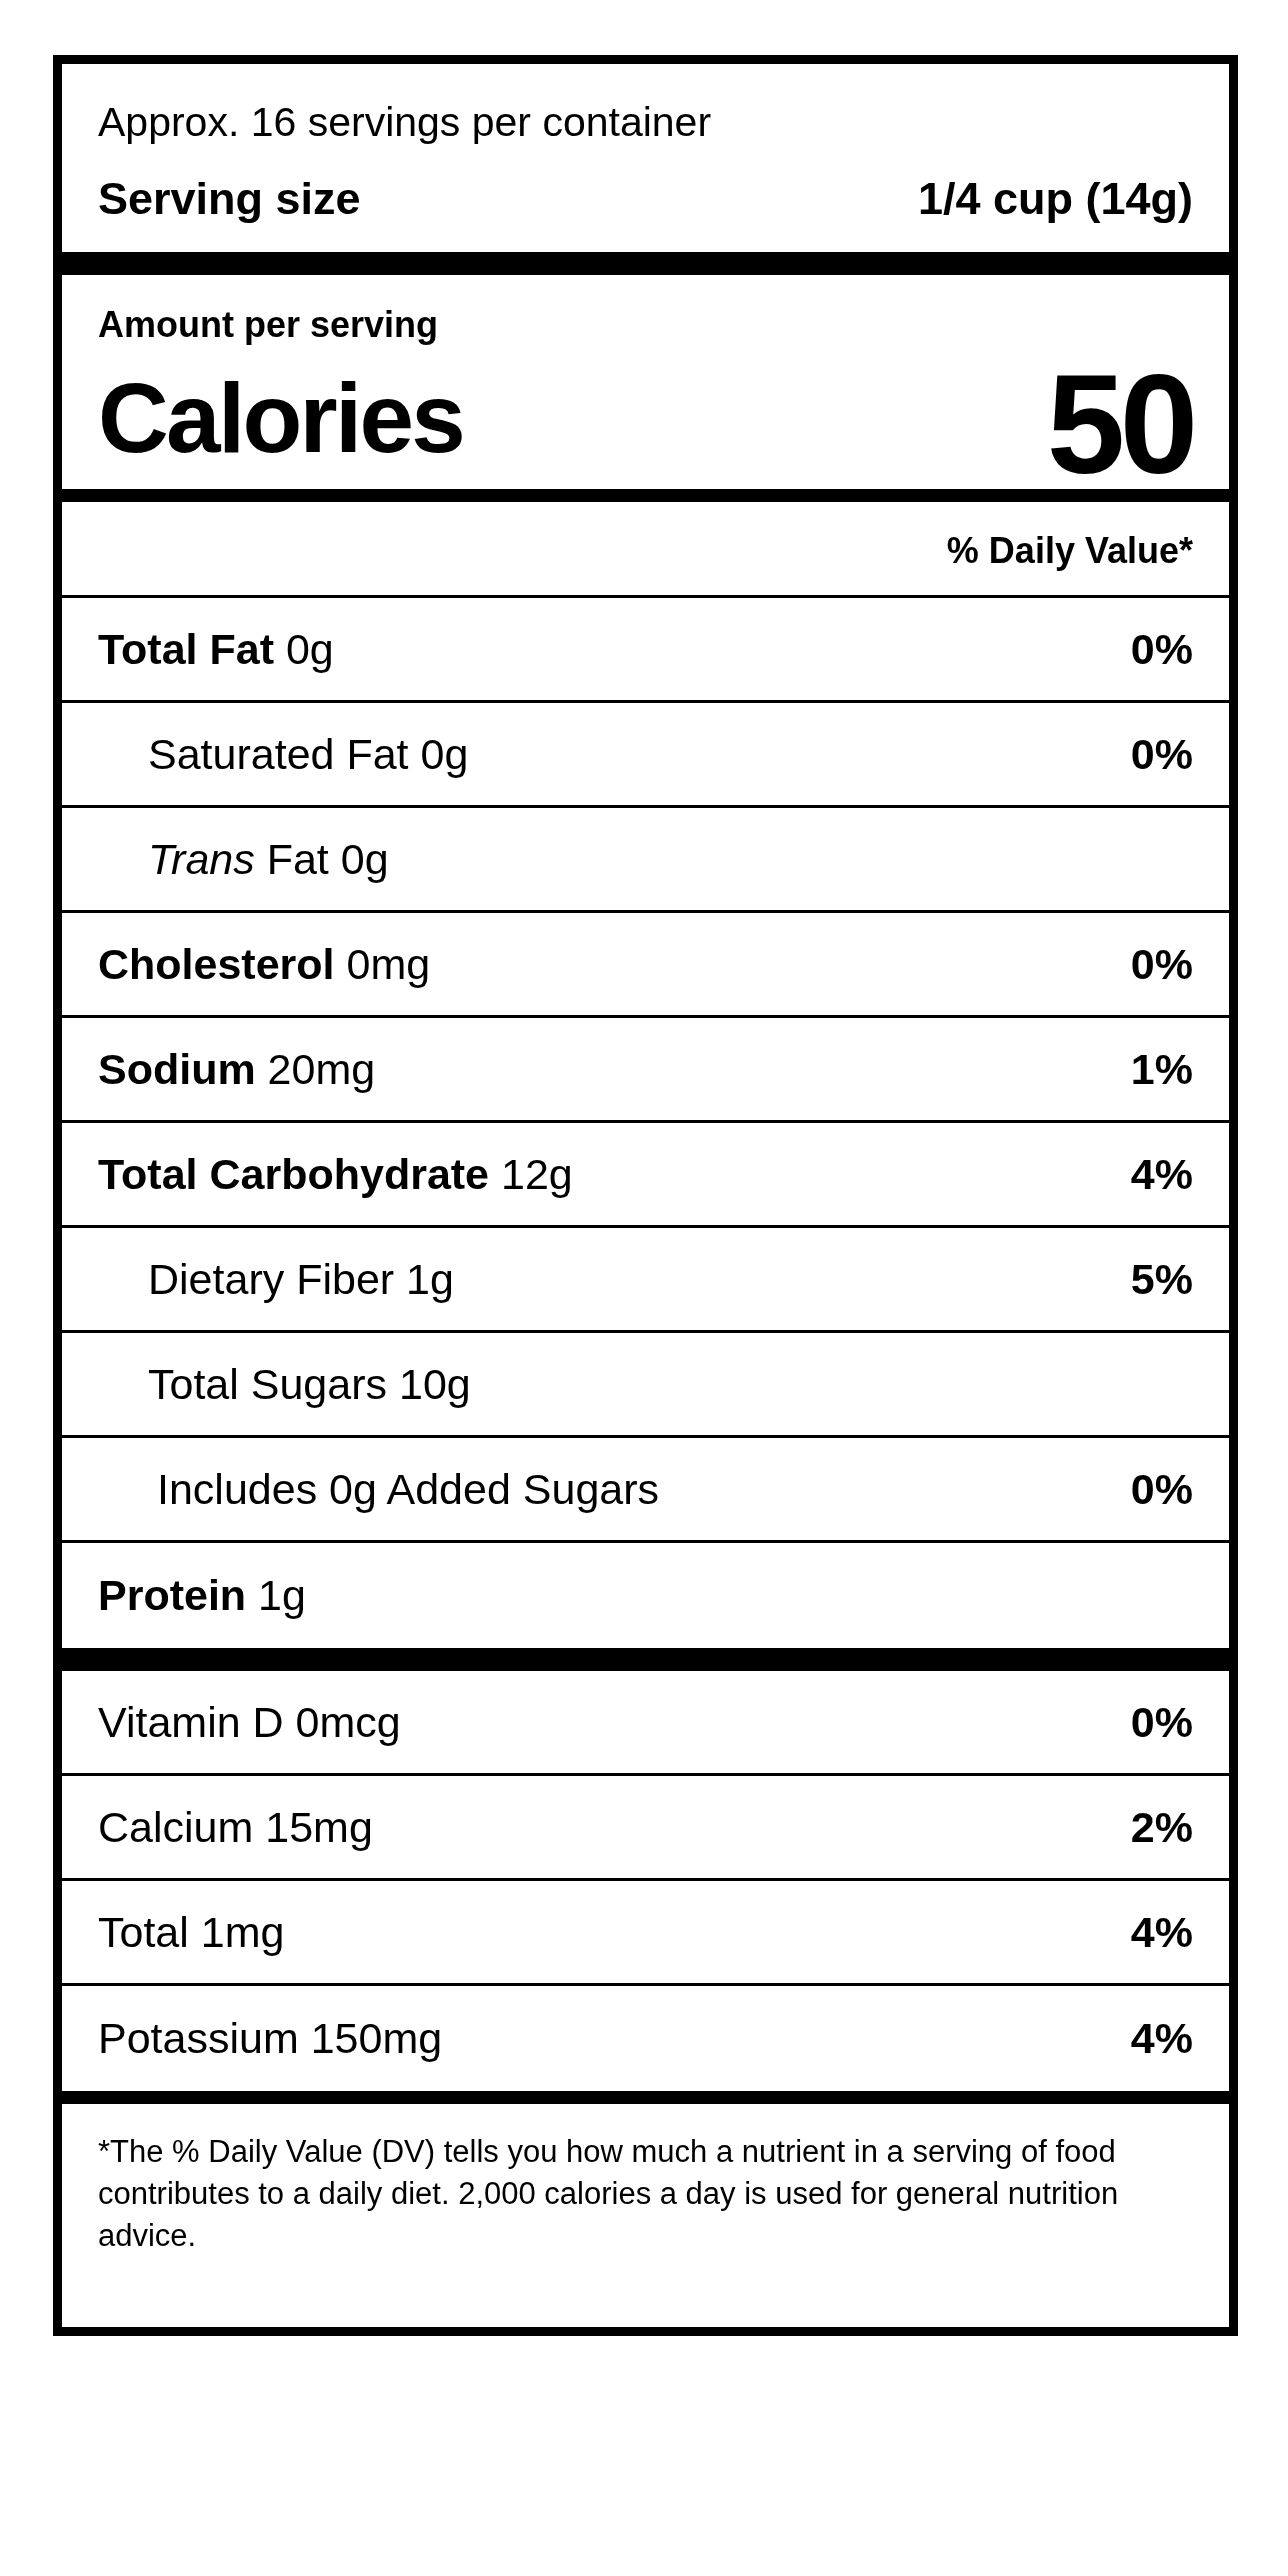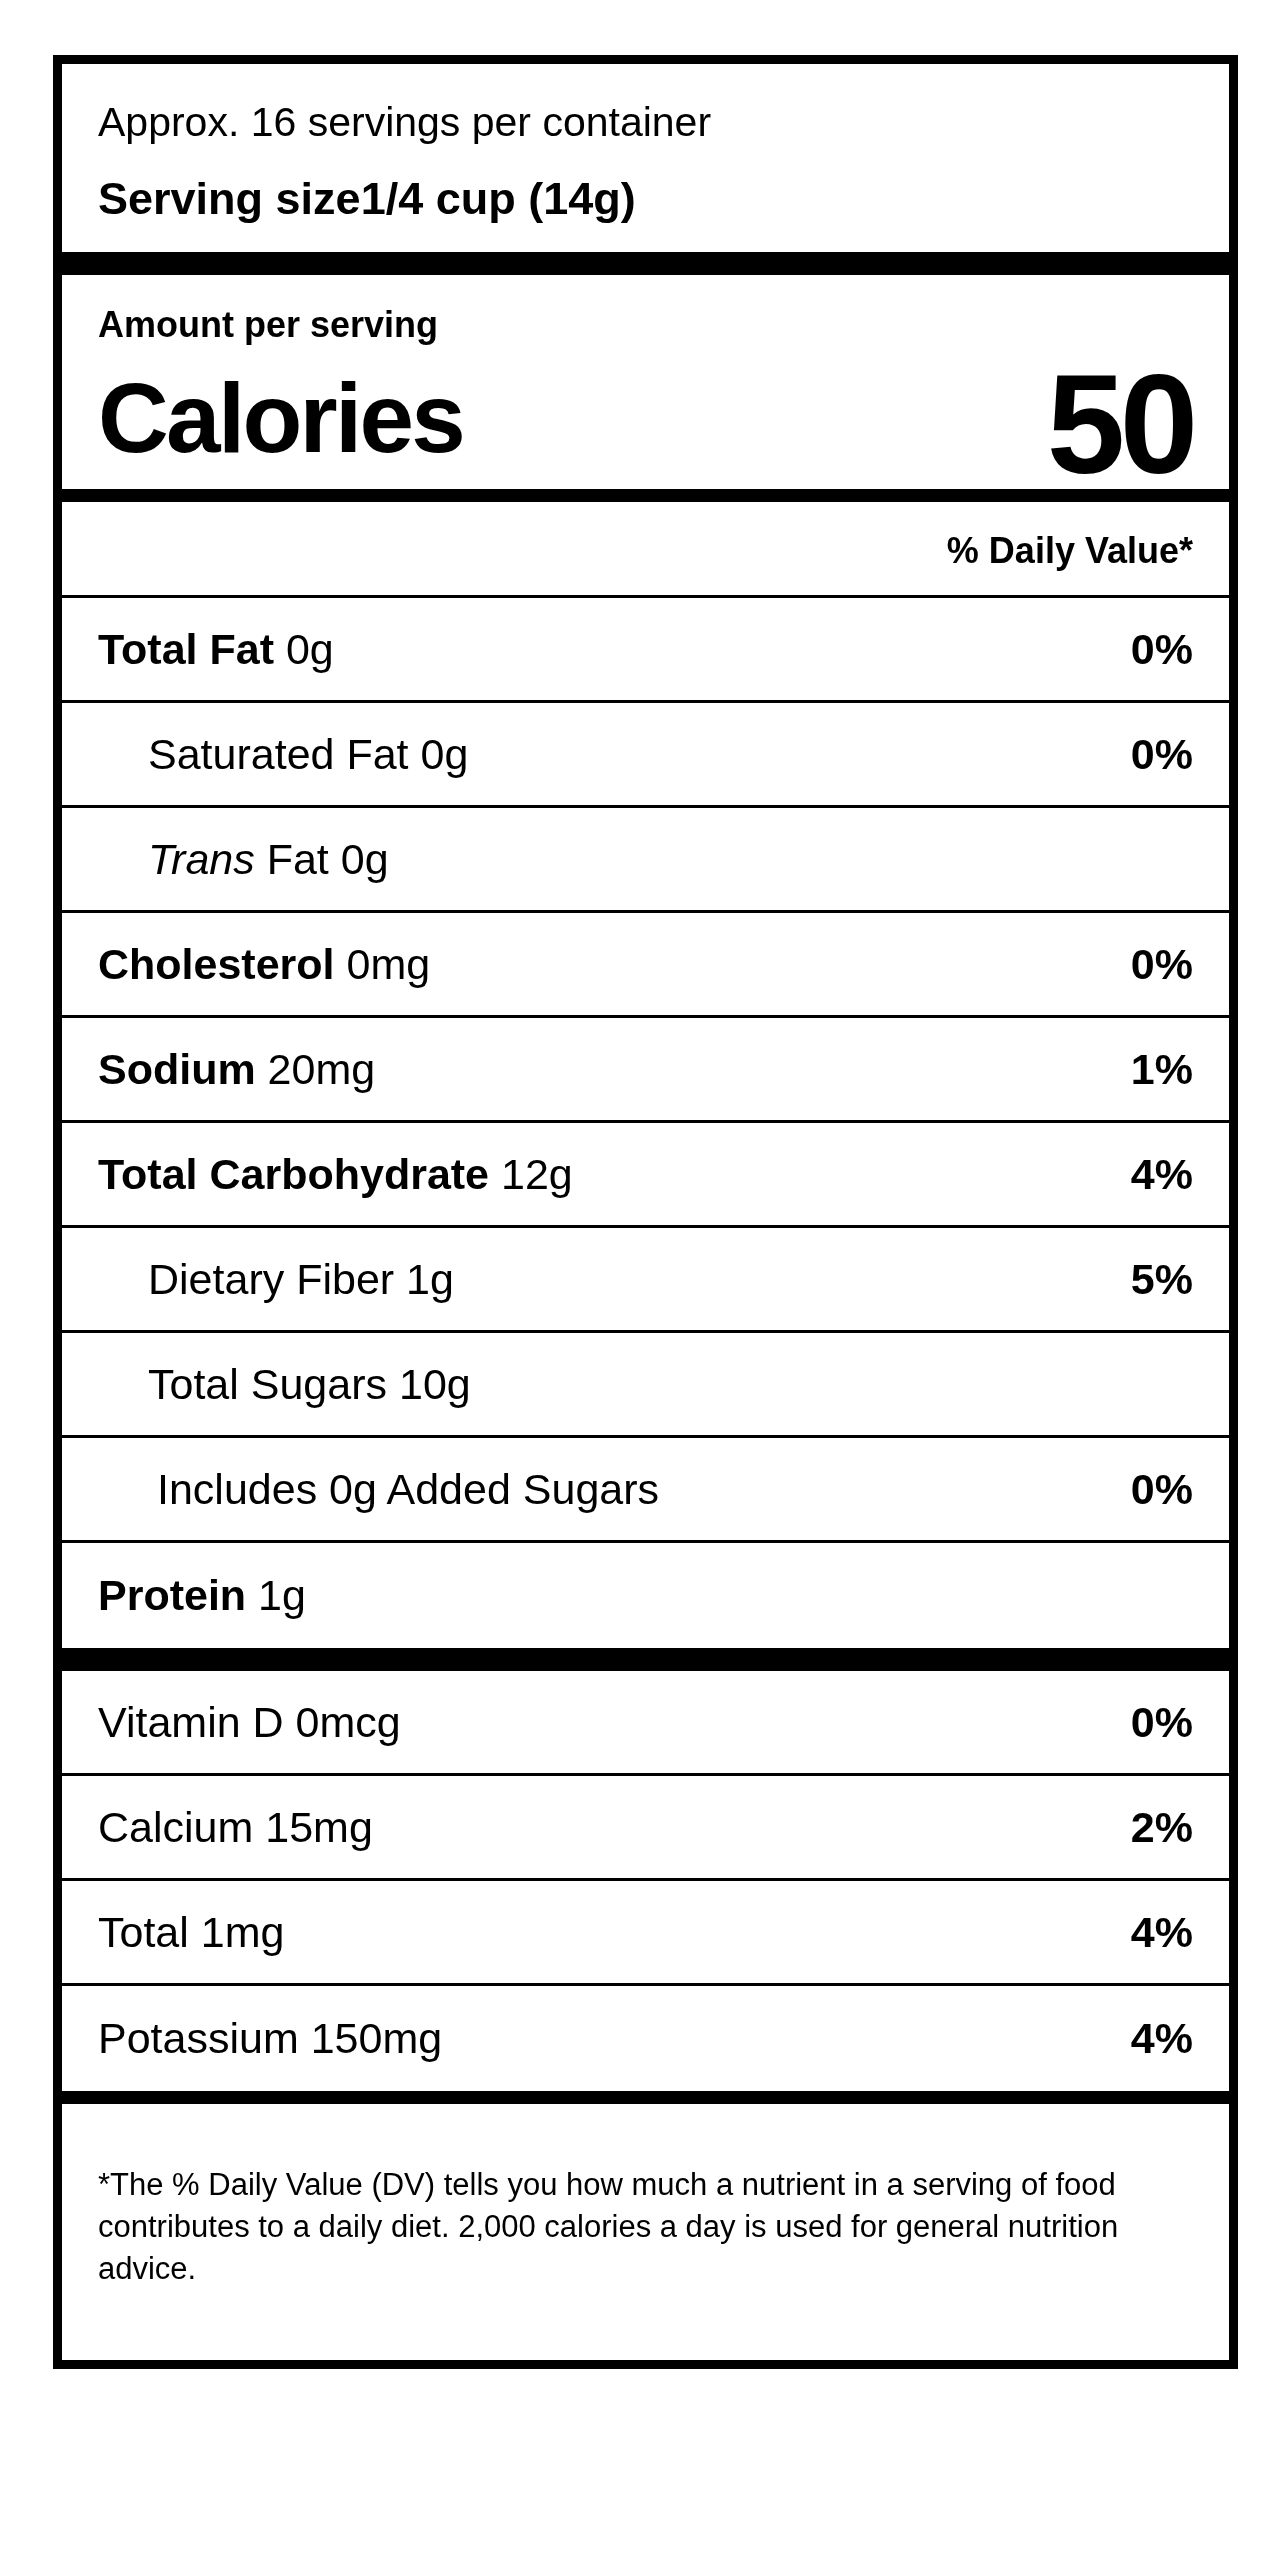--- a/index.html
+++ b/index.html
@@ -43,20 +43,21 @@
     transform: scaleX(0.98);
     transform-origin: left center;
   }
   .s-servings {
     padding: 34px 36px 0 36px;
     font-size: 41px;
     line-height: 48px;
   }
   .s-servingsize {
     display: flex;
+    justify-content: space-between;
     align-items: baseline;
     font-size: 45px;
     font-weight: 700;
     padding: 27px 36px 27px 36px;
   }
   .bar-thick {
     height: 23px;
     background: #000000;
   }
   .bar-mid {
@@ -112,21 +113,20 @@
   .nrow .nm { white-space: nowrap; }
   .nrow .b { font-weight: 700; }
   .nrow .it { font-style: italic; }
   .nrow .dv { font-weight: 700; white-space: nowrap; }
   .ind1 { padding-left: 86px; }
   .ind2 { padding-left: 95px; }
   .s-footnote {
     padding: 27px 36px 70px 36px;
     font-size: 31px;
     line-height: 42px;
-    margin-top: 33px;
   }
   .s-footnote .fn-text {
     max-width: 1070px;
   }
 </style>
 </head>
 <body>
 
 <div class="page">
   <div class="nf-label">

